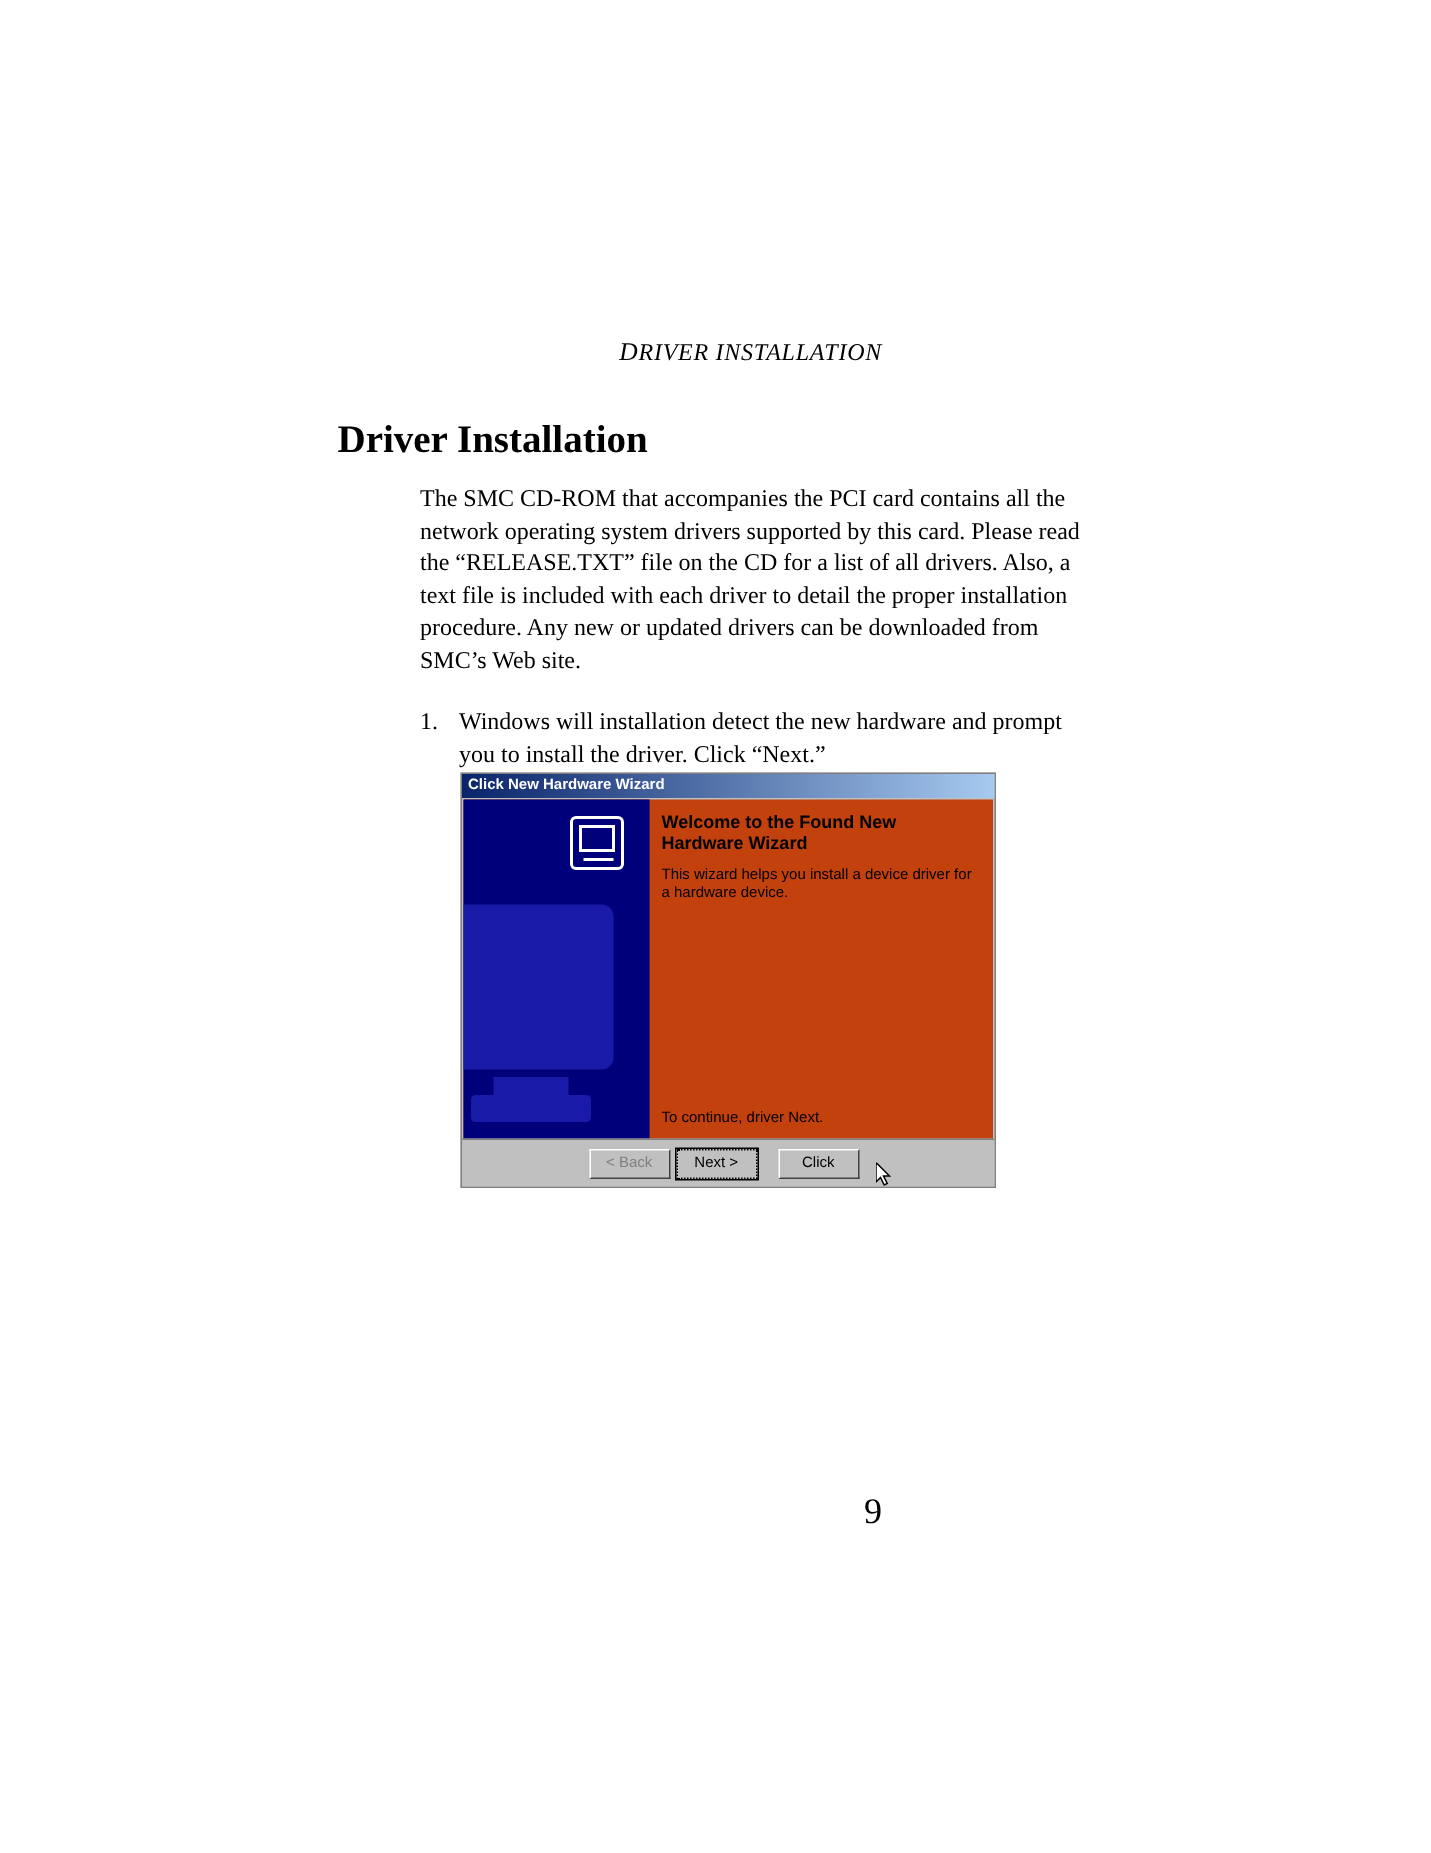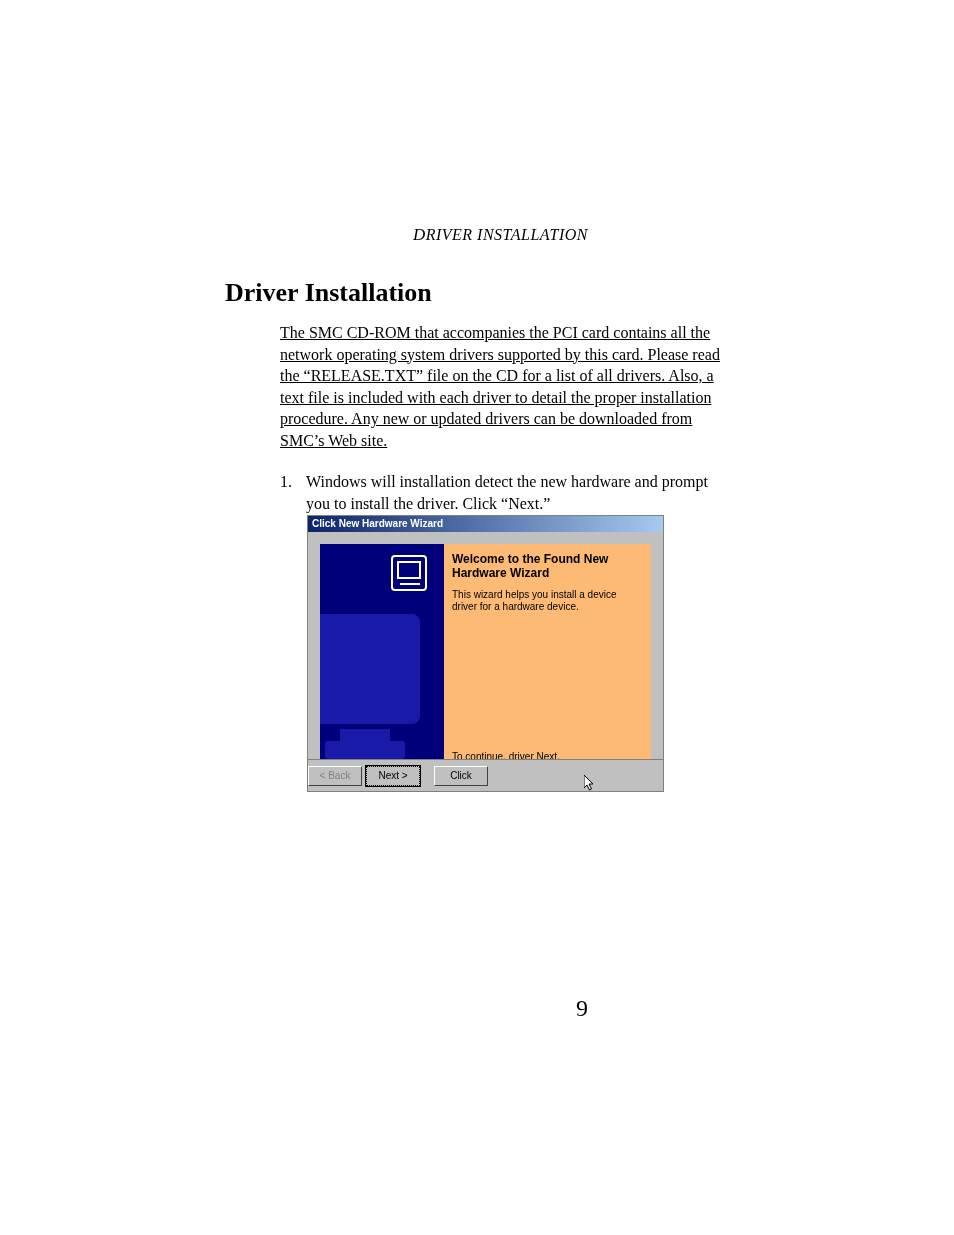--- a/index.html
+++ b/index.html
@@ -33,21 +33,20 @@
     font-weight: bold;
     font-family: Georgia, serif;
   }
   .body-block {
     position: absolute;
     top: 322px;
     left: 280px;
     width: 445px;
     font-size: 16px;
     line-height: 1.35;
-    text-decoration: underline;
   }
   .url-line {
     position: absolute;
     top: 435px;
     left: 296px;
     width: 440px;
     font-size: 15px;
   }
   .step1 {
     position: absolute;
@@ -79,22 +78,22 @@
     height: 16px;
     background: linear-gradient(to right, #0a246a, #a6caf0);
     color: #ffffff;
     font-size: 10px;
     font-weight: bold;
     padding: 2px 4px 0 4px;
     line-height: 12px;
   }
   .wiz-body {
     position: relative;
-    background: #fdba74;
-    margin: 12px;
+    background: #c2410c;
+    margin: 1px;
     height: 228px;
   }
   .wiz-left {
     position: absolute;
     left: 0; top: 0;
     width: 124px; height: 228px;
     background: #00007b;
     overflow: hidden;
   }
   
@@ -124,21 +123,21 @@
     font-size: 10px;
     font-family: "MS Sans Serif", Tahoma, Arial, sans-serif;
   }
   .wiz-buttons {
     position: absolute;
     left: 0; right: 0; bottom: 0;
     height: 32px;
     background: #c0c0c0;
     border-top: 1px solid #808080;
     display: flex;
-    justify-content: flex-start;
+    justify-content: center;
     align-items: center;
     padding-right: 6px;
     gap: 4px;
     font-family: "MS Sans Serif", Tahoma, Arial, sans-serif;
   }
   .wiz-btn {
     width: 54px; height: 20px;
     font-size: 10px;
     background: #c0c0c0;
     border-top: 1px solid #ffffff;

